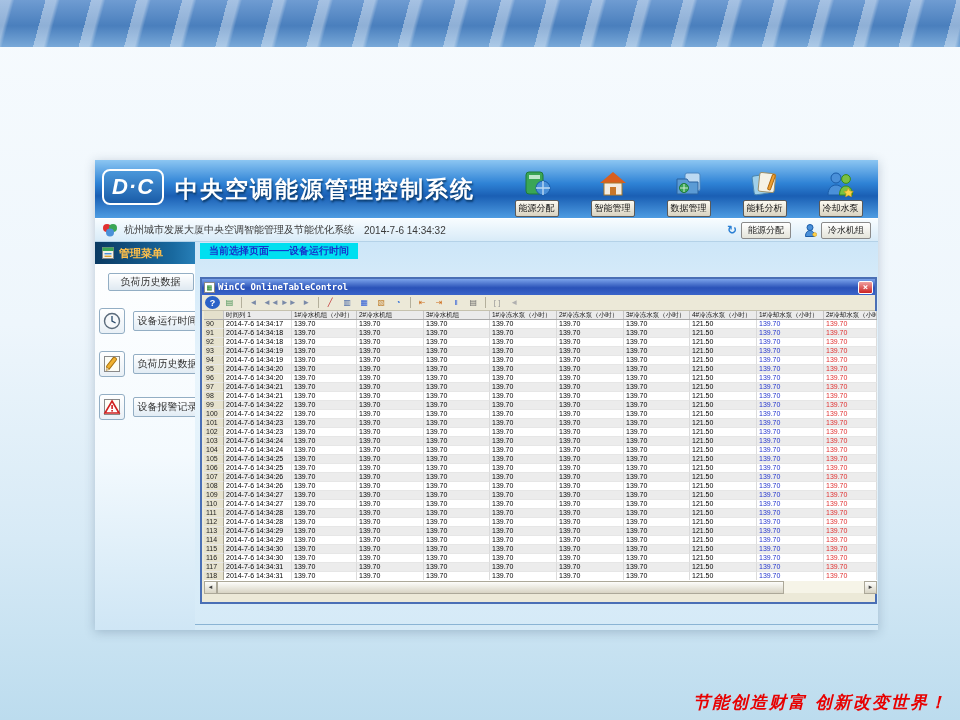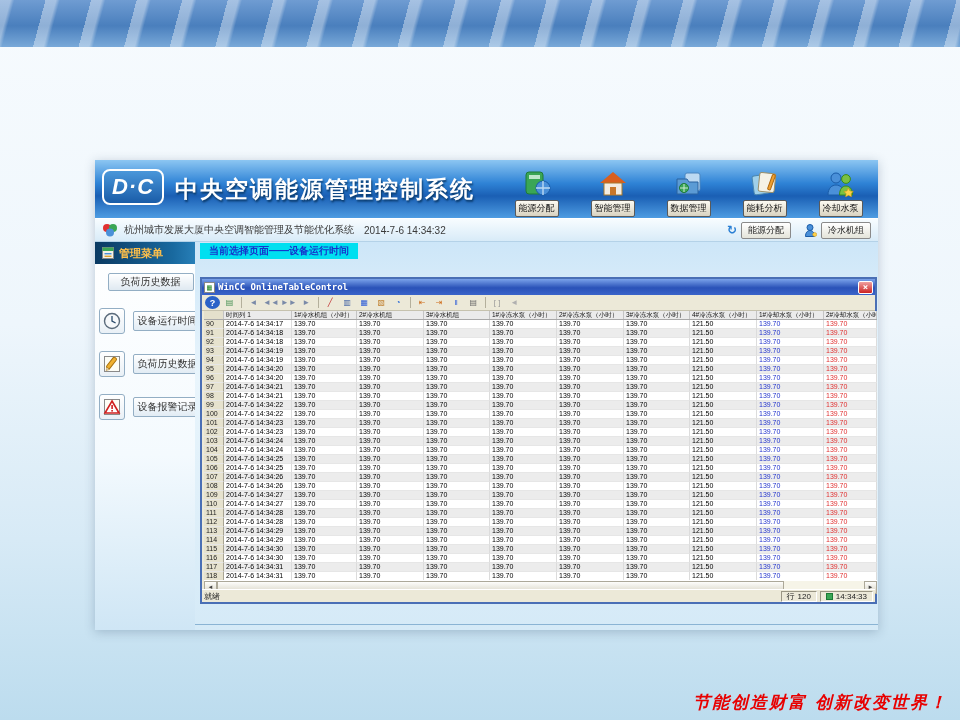--- a/index.html
+++ b/index.html
@@ -670,32 +670,20 @@
               </div>
             </div>
         </div>
 
         <div class="hscroll">
           <span class="sarrow left">◄</span>
           <span class="sthumb"></span>
           <span class="sarrow right">►</span>
         </div>
 
-        <div class="wstatus">
-          <span>就绪</span>
-          <span class="spacer"></span>
-          <span class="wsbox">
-            <span>行</span>
-            <span>120</span>
-          </span>
-          <span class="wsbox">
-            <span class="gico"></span>
-            <span>14:34:33</span>
-          </span>
-        </div>
       </div>
     </div>
 
     <div class="app-footline"></div>
   </div>
 
   <div class="slogan">节能创造财富 创新改变世界！</div>
 </div>
 
 </body></html>

